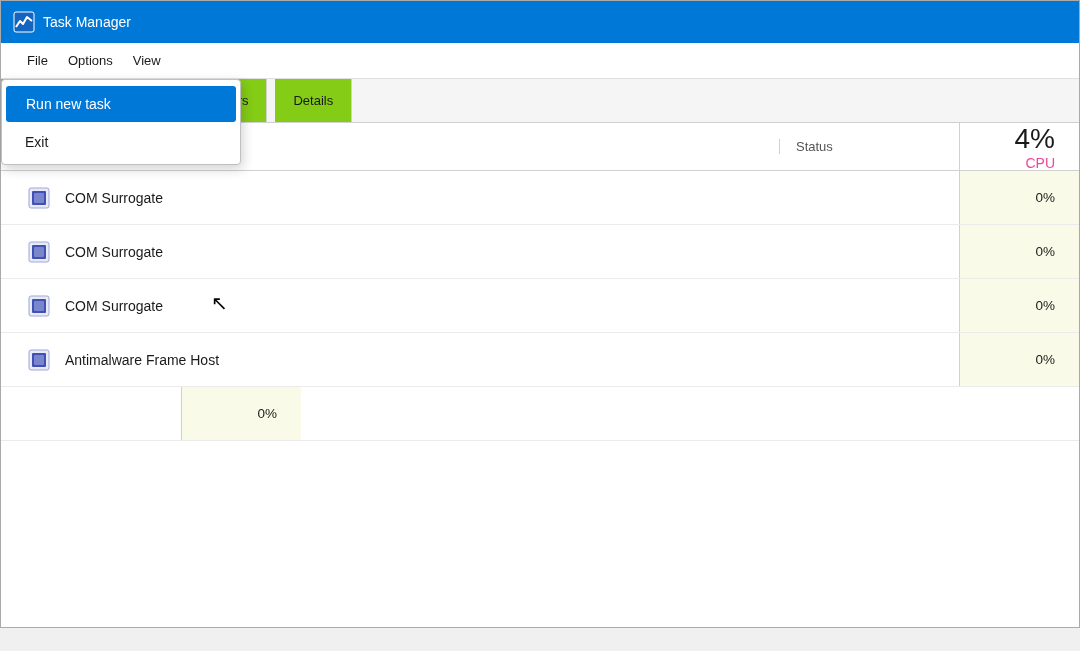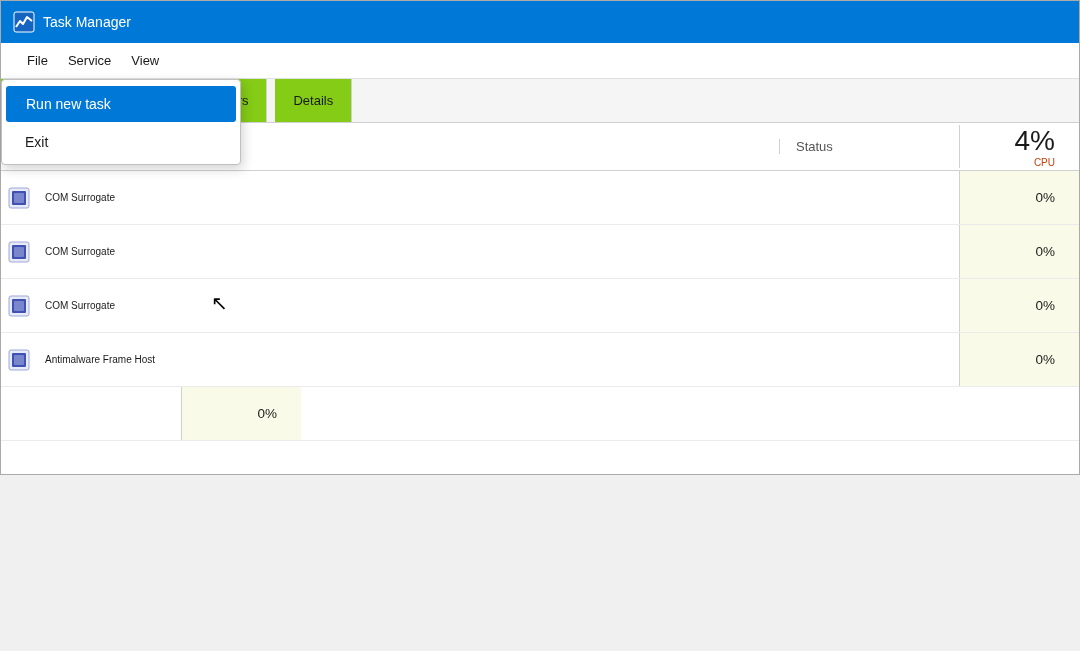--- a/index.html
+++ b/index.html
@@ -5,21 +5,21 @@
     * { margin: 0; padding: 0; box-sizing: border-box; }
     body {
       font-family: 'Segoe UI', Arial, sans-serif;
       background: #f0f0f0;
       width: 1080px;
       height: 651px;
       overflow: hidden;
     }
     .window {
       width: 1080px;
-      height: 475px;
+      height: 628px;
       background: #ffffff;
       border: 1px solid #aaa;
       display: flex;
       flex-direction: column;
     }
     .title-bar {
       background: #0078d7;
       color: white;
       display: flex;
       align-items: center;
@@ -147,22 +147,22 @@
       display: flex;
       align-items: center;
       height: 54px;
       border-bottom: 1px solid #ebebeb;
       background: #ffffff;
     }
     .row-name {
       flex: 1;
       display: flex;
       align-items: center;
-      padding-left: 4px;
-      font-size: 10px;
+      padding-left: 24px;
+      font-size: 14px;
       color: #1a1a1a;
     }
     .row-icon {
       width: 28px;
       height: 28px;
       margin-right: 12px;
       flex-shrink: 0;
       display: flex;
       align-items: center;
       justify-content: center;
@@ -205,21 +205,21 @@
   <div class="title-bar">
     <svg class="title-bar-icon" viewBox="0 0 22 22" fill="none">
       <rect x="1" y="1" width="20" height="20" rx="2" fill="#1565c0" stroke="white" stroke-width="1"></rect>
       <polyline points="3,16 7,10 10,13 14,6 19,10" stroke="white" stroke-width="2" fill="none" stroke-linejoin="round"></polyline>
     </svg>
     <span class="title-bar-text">Task Manager</span>
   </div>
 
   <div class="menu-bar">
     <div class="menu-item">File</div>
-    <div class="menu-item">Service</div>
+    <div class="menu-item">Options</div>
     <div class="menu-item">View</div>
   </div>
 
   <div class="tabs-row">
 
     <div class="dropdown-menu">
       <div class="dropdown-item highlighted">Run new task</div>
       <div class="dropdown-item normal">Exit</div>
     </div>
 
@@ -229,21 +229,21 @@
     <div class="tab">Details</div>
   </div>
 
   <div class="main-content">
 
     <div class="table-header">
       <div class="col-name-header">Name</div>
       <div class="col-status-header">Status</div>
       <div class="col-cpu-header">
         <div style="font-size:28px;font-weight:400;color:#1a1a1a;text-align:right;">4%</div>
-        <div style="font-size:10px;color:#c2410c;text-align:right;">CPU</div>
+        <div style="font-size:14px;color:#ec4899;text-align:right;">CPU</div>
       </div>
     </div>
 
     <div class="table-body">
 
       <div class="table-row">
         <div class="row-name">
           <div class="row-icon">
             <svg width="24" height="24" viewBox="0 0 24 24">
               <rect x="2" y="2" width="20" height="20" rx="2" fill="#e8eaf6" stroke="#9fa8da" stroke-width="1"></rect>

